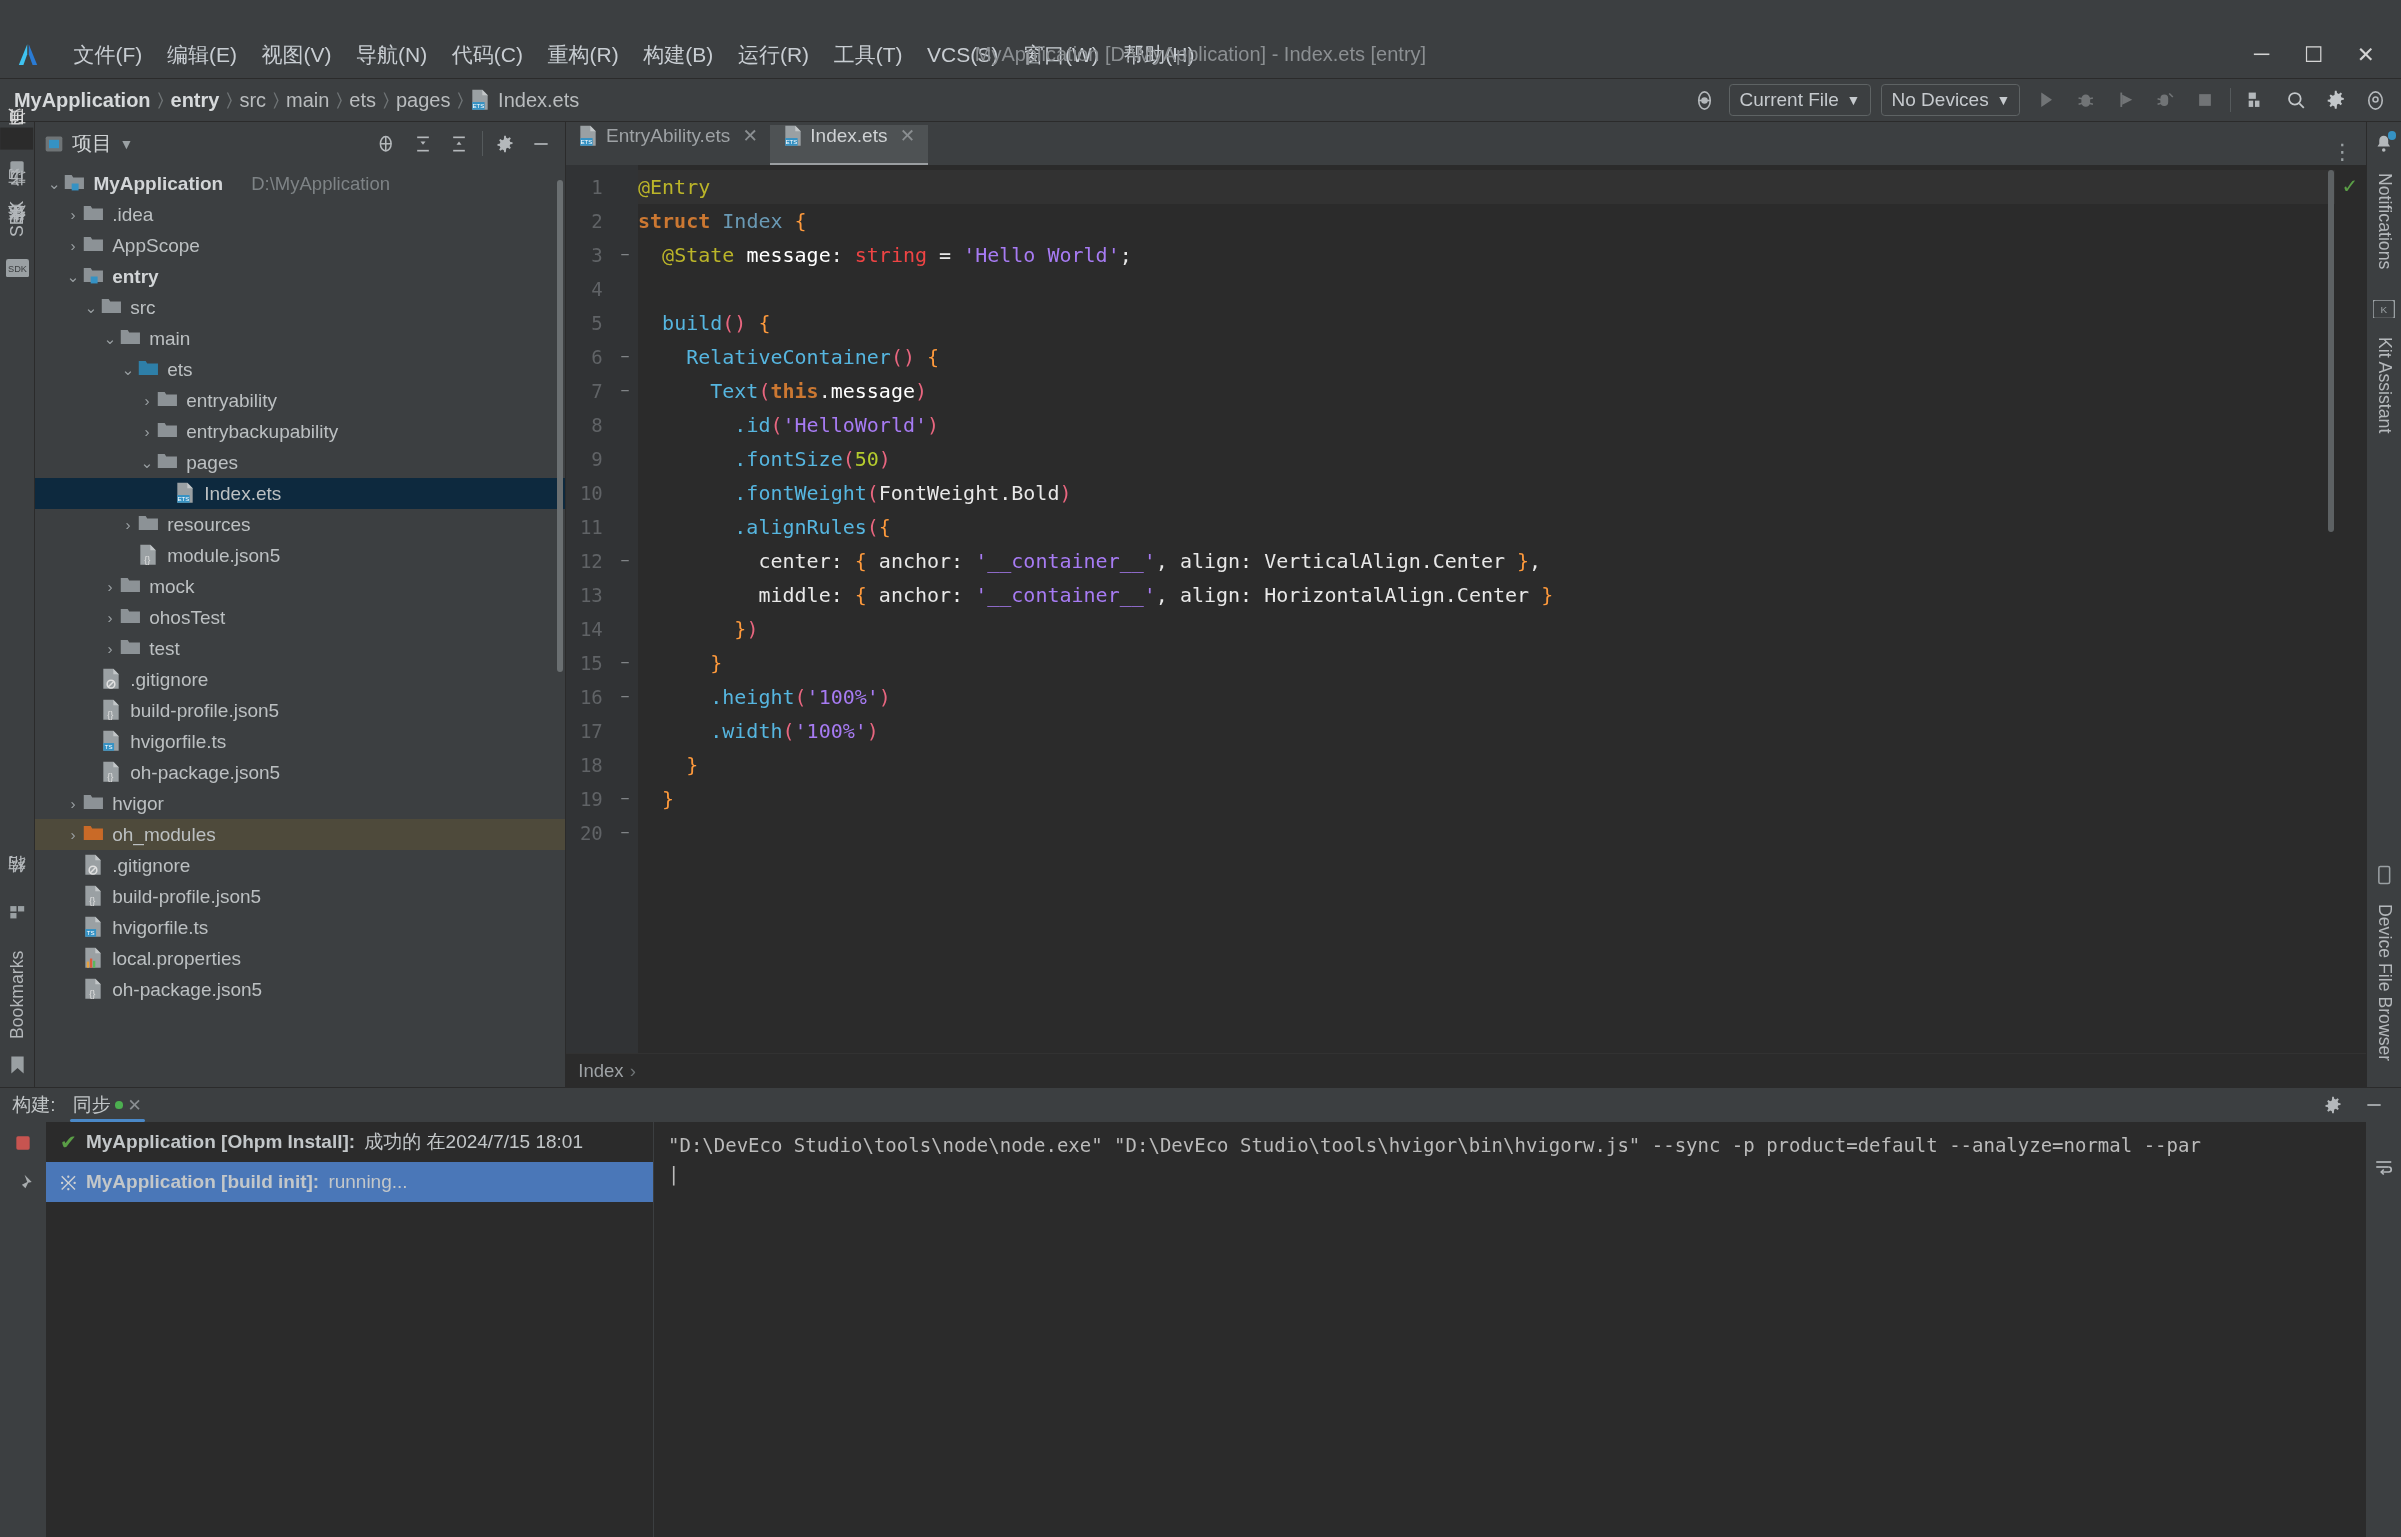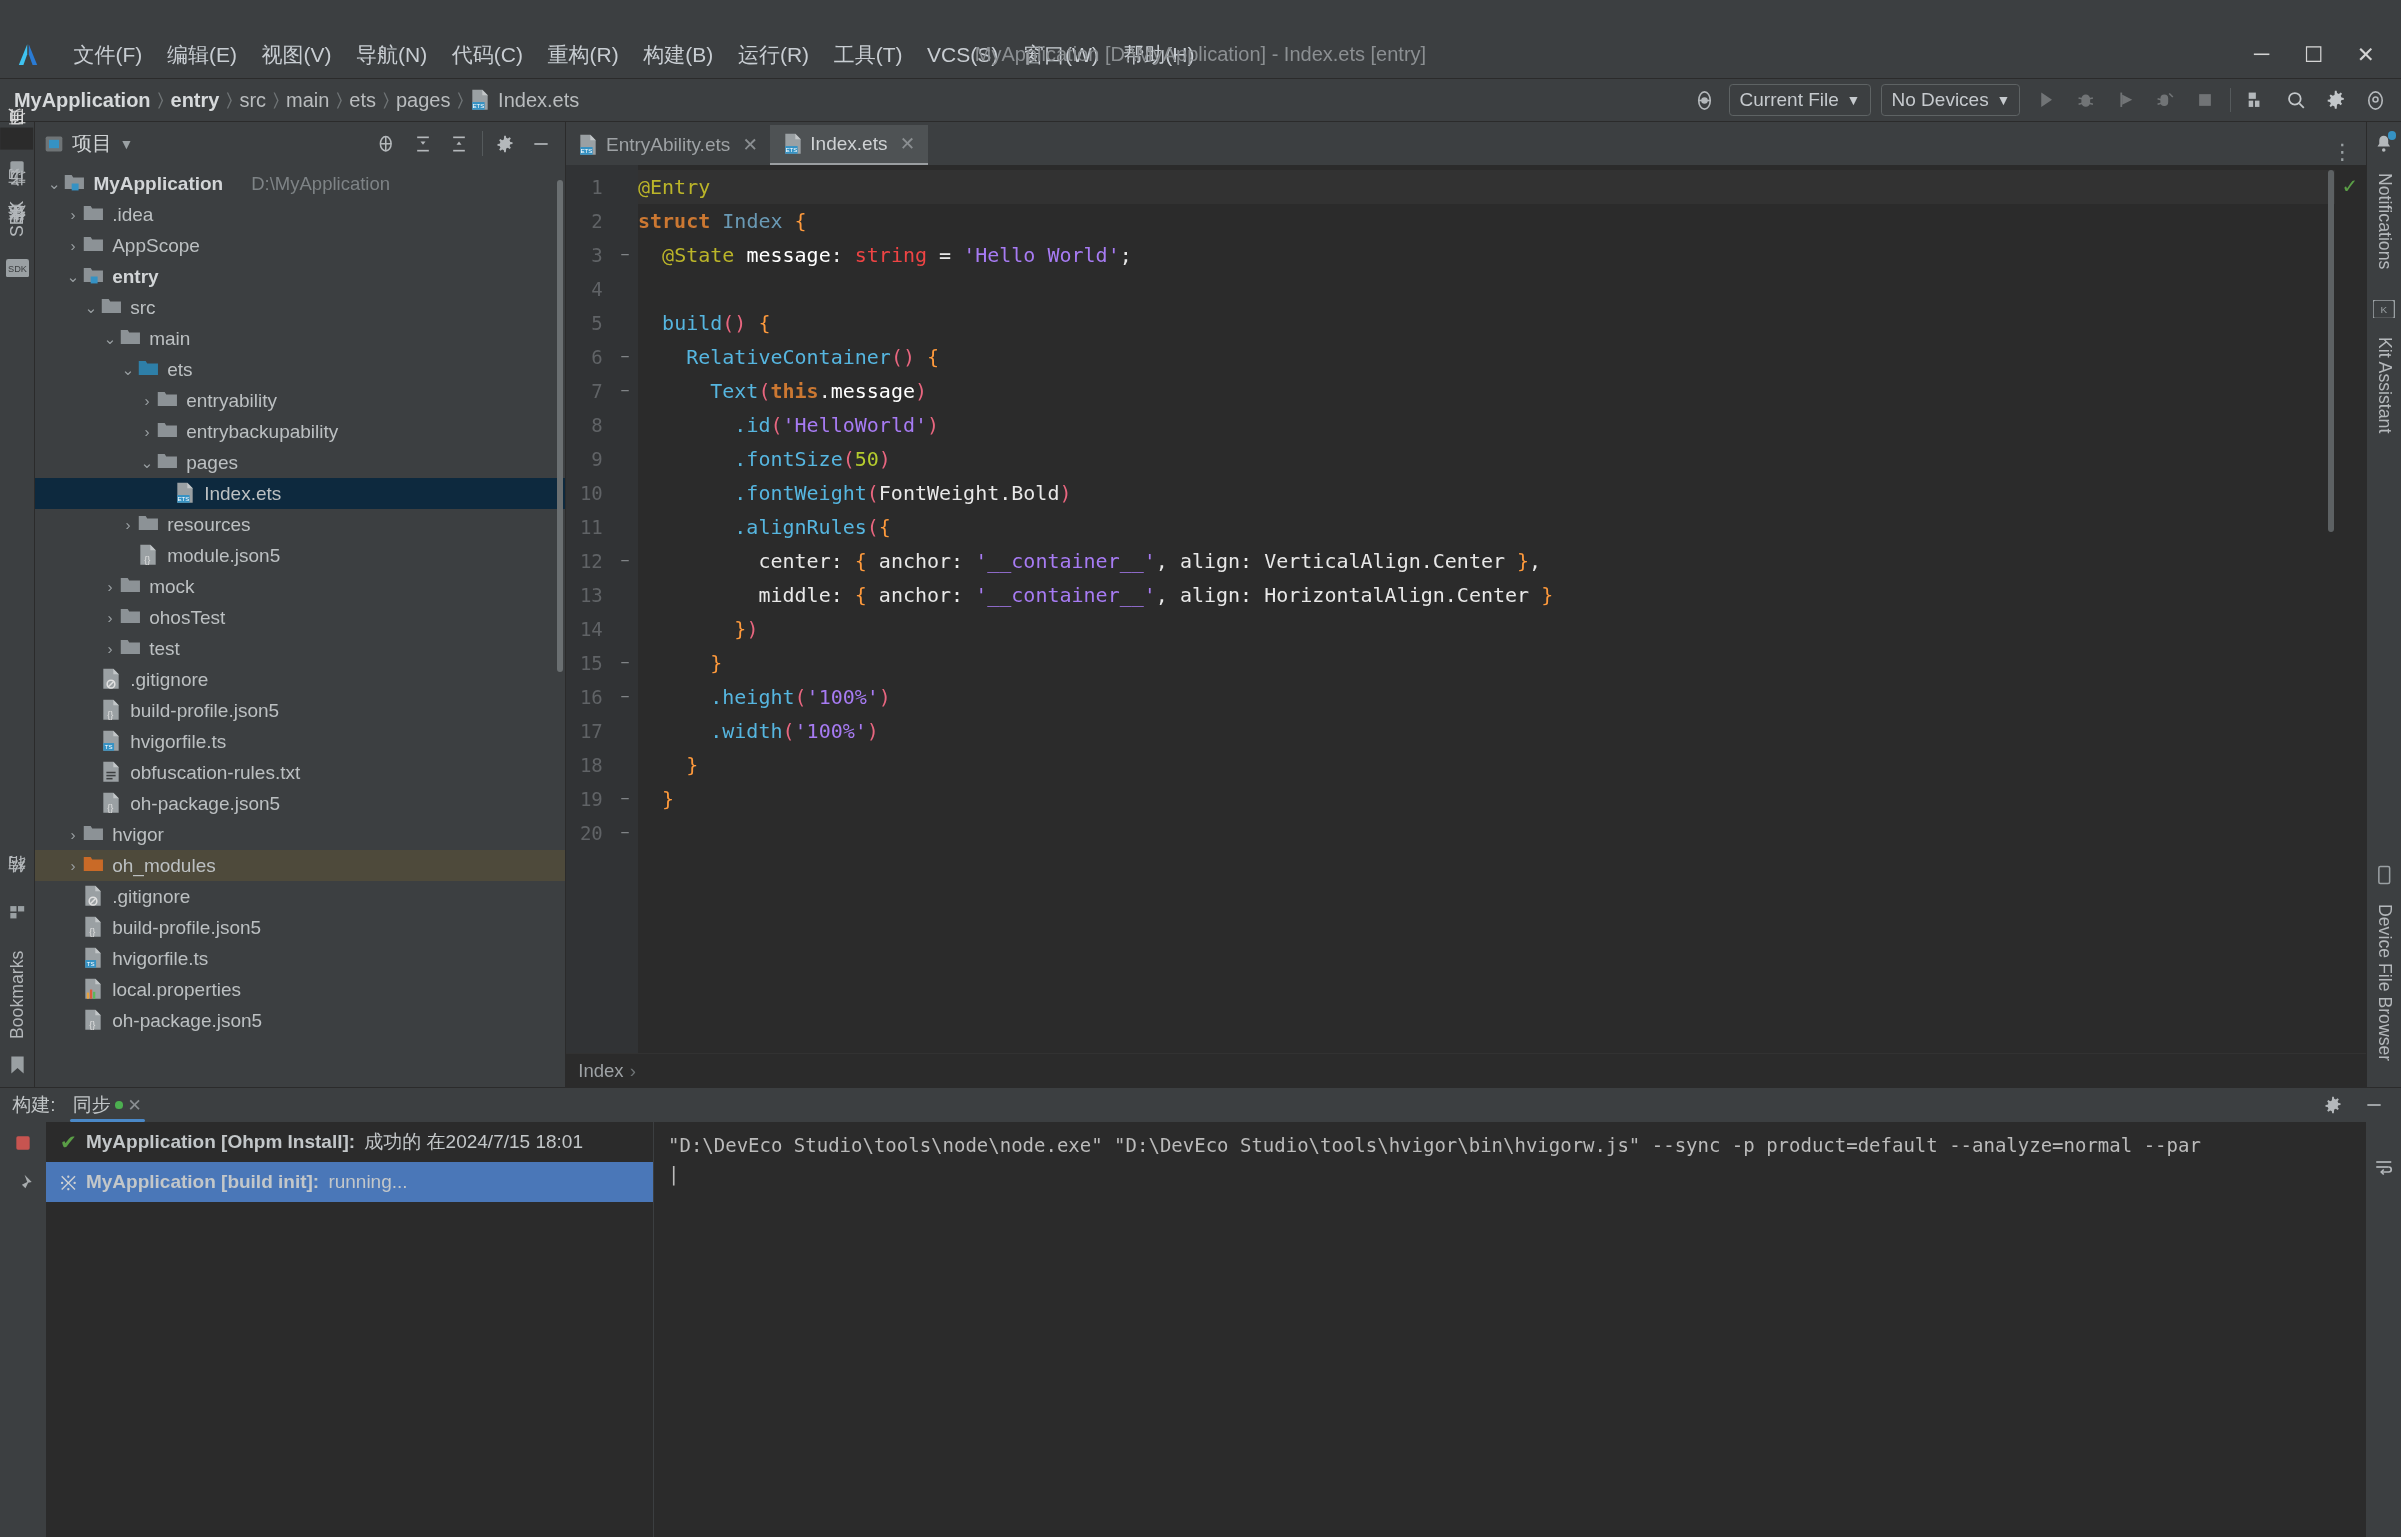--- a/index.html
+++ b/index.html
@@ -60,21 +60,21 @@
   .ico { width:23px; height:23px; margin-right:6.2px; flex:none; position:relative;}
   .row .name { color:#bcc0c2; }
   .row .name.b { font-weight:bold; color:#d2d5d7;}
   .row .sub { color:#7e8386; margin-left:28px; font-size:18.5px;}
   #tree-scroll { position:absolute; right:2.3px; top:15.4px; width:6.2px; height:492px;
      background:#6a6f71; border-radius:3.1px;}
 
   
   #editor-area { flex:1; display:flex; flex-direction:column; background:#2b2b2b; min-width:0;}
   #tabs { height:43px; background:#3c3f41; display:flex; align-items:flex-end; }
-  .etab { height:40px; display:flex; align-items:center; gap:7.7px; padding:0 12.3px;
+  .etab { height:40px; display:flex; gap:7.7px; padding:0 12.3px;
      font-size:19px; color:#9ea2a5;}
   .etab.act { background:#4e5254; color:#cfd2d4; border-bottom:2.3px solid #9a9ea1;}
   .etab .x { color:#8a8e91; font-size:18.5px; margin-left:4.6px;}
   #tabs-right{margin-left:auto; padding-right:10.8px; display:flex; align-items:center;}
 
   #code-wrap { flex:1; display:flex; background:#2b2b2b; position:relative; overflow:hidden;}
   #gutter { width:46px; background:#313335; text-align:right; padding-top:4.6px; flex:none;}
   .ln { height:34px; line-height:34px; font-family:"DejaVu Sans Mono", monospace;
         font-size:19px; color:#606366; padding-right:9.2px;}
   #fold { width:26px; background:#313335; padding-top:4.6px; flex:none; position:relative;}
@@ -536,33 +536,20 @@
             <span class="arrow"></span>
             <span class="ico">
               <svg width="20" height="21.5" viewBox="0 0 26 28" style="font-size:25px">
                 <path d="M3 1h13l7 7v19H3z" fill="#9aa0a3"></path>
                 <path d="M16 1l7 7h-7z" fill="#c2c6c8"></path>
                 <rect x="3" y="17" width="14" height="10" fill="#3592c4"></rect>
                 <text x="10" y="25" font-size="8" fill="#fff" text-anchor="middle" font-family="Liberation Sans">TS</text>
               </svg>
             </span>
             <span class="name">hvigorfile.ts</span>
-          </div>
-          <div class="row" style="padding-left: 46px;">
-            <span class="arrow"></span>
-            <span class="ico">
-              <svg width="20" height="21.5" viewBox="0 0 26 28">
-                <path d="M3 1h13l7 7v19H3z" fill="#9aa0a3"></path>
-                <path d="M16 1l7 7h-7z" fill="#c2c6c8"></path>
-                <line x1="7" y1="15" x2="19" y2="15" stroke="#3c3f41" stroke-width="2"></line>
-                <line x1="7" y1="19" x2="19" y2="19" stroke="#3c3f41" stroke-width="2"></line>
-                <line x1="7" y1="23" x2="15" y2="23" stroke="#3c3f41" stroke-width="2"></line>
-              </svg>
-            </span>
-            <span class="name">obfuscation-rules.txt</span>
           </div>
           <div class="row" style="padding-left: 46px;">
             <span class="arrow"></span>
             <span class="ico">
               <svg width="20" height="21.5" viewBox="0 0 26 28" style="font-size:25px">
                 <path d="M3 1h13l7 7v19H3z" fill="#9aa0a3"></path>
                 <path d="M16 1l7 7h-7z" fill="#c2c6c8"></path>
                 <text x="12" y="25" font-size="12" fill="#e0e0e0" text-anchor="middle" font-family="Liberation Sans">{}</text>
               </svg>
             </span>

